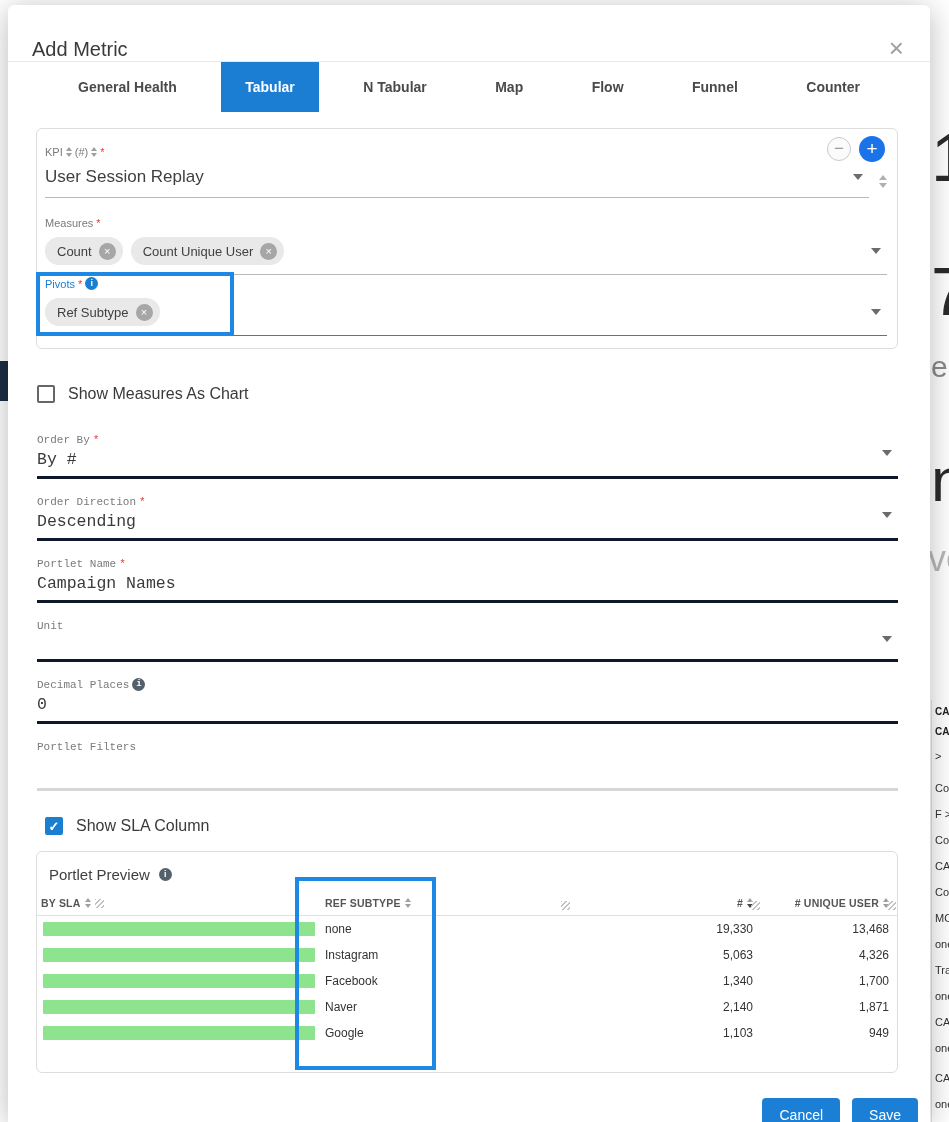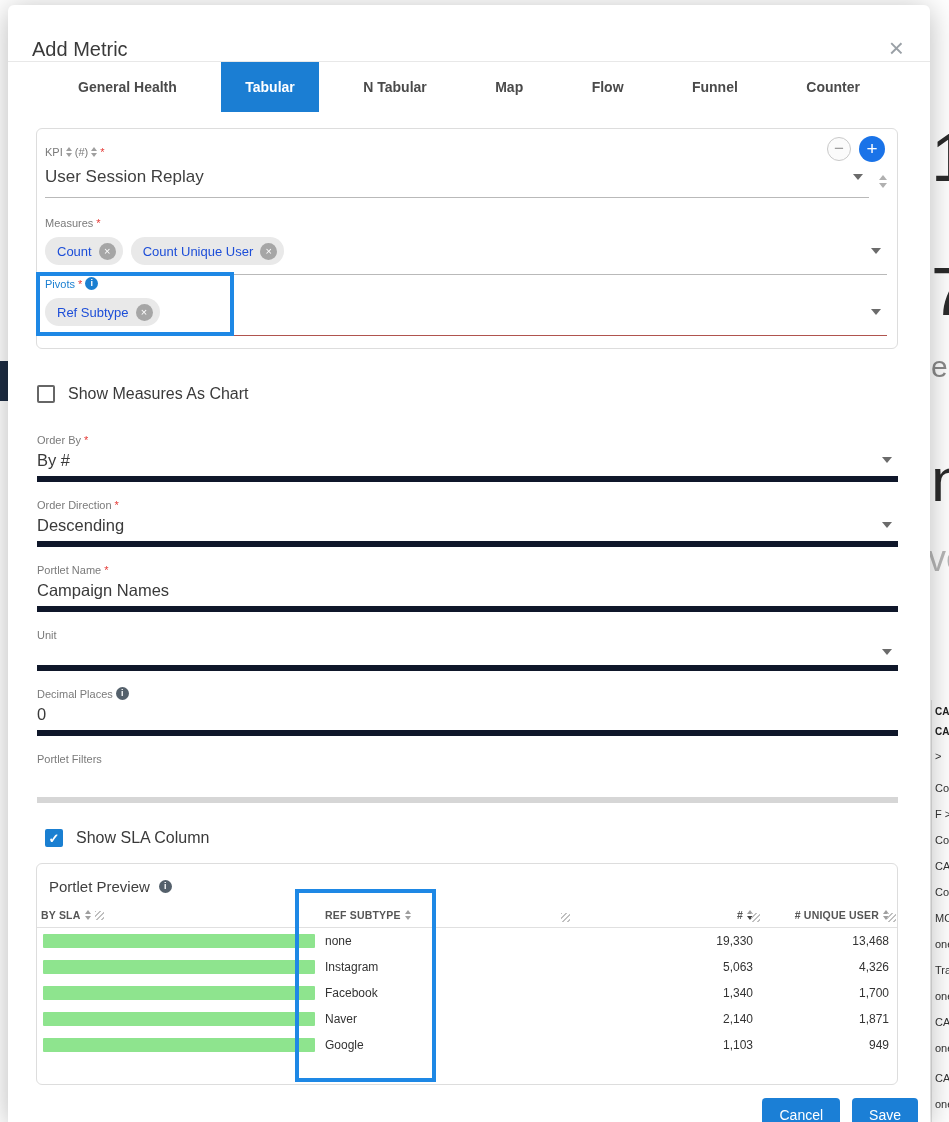--- a/index.html
+++ b/index.html
@@ -65,45 +65,45 @@
   .select-value { font-size: 17px; color: #3f3f3f; line-height: 22px; }
   .spinner { display: flex; flex-direction: column; gap: 3px; padding-bottom: 10px; cursor: pointer; }
   .spinner i { display:block; width: 0; height: 0; border-left: 4px solid transparent; border-right: 4px solid transparent; }
   .spinner .up { border-bottom: 5px solid #b0b0b0; }
   .spinner .dn { border-top: 5px solid #b0b0b0; }
 
   .measures-wrap { margin-top: 18px; }
   .chip-row { display: flex; align-items: center; gap: 8px; padding: 6px 6px 9px 0;
               border-bottom: 1px solid #b9b9b9; margin-top: 2px; }
   .chip { display: flex; align-items: center; gap: 7px; background: #e9e9e9; border-radius: 14px;
-          padding: 5px 7px 5px 12px; font-size: 13px; color: #1d4ed8; height: 28px; }
+          padding: 5px 7px 5px 12px; font-size: 13px; color: #404040; height: 28px; }
   .chip-close { width: 17px; height: 17px; border-radius: 50%; background: #a6a6a6; color: #fff;
                 font-size: 11px; line-height: 17px; text-align: center; cursor: pointer; }
   .chip-close::after { content: "×"; }
   .chip-row .caret { margin-left: auto; cursor: pointer; }
 
   .pivots-wrap { position: relative; margin-top: 2px; }
   .pivots-wrap .chip-row { border-bottom: 1px solid #b0544e; }
   .label-blue { color: #1a7fd1; }
 
   .annotation { position: absolute; border: 4px solid #1e88e5; pointer-events: none; z-index: 6; }
   .ann-pivots { left: -9px; top: -5px; width: 198px; height: 64px; }
 
   .check-row { display: flex; align-items: center; gap: 13px; margin: 36px 32px 0 29px; }
   .cb { width: 18px; height: 18px; border: 2px solid #666; border-radius: 2px; background: #fff; cursor: pointer; }
   .cb.checked { background: #1a7fd1; border-color: #1a7fd1; color: #fff; font-size: 13px;
                 line-height: 15px; text-align: center; font-weight: bold; }
   .cb.checked::after { content: "✓"; }
   .check-label { font-size: 16px; color: #3a3a3a; }
   .sla-row { margin-top: 26px; padding-left: 8px; }
 
-  .field { margin: 16px 32px 0 29px; }
+  .field { margin: 16px 32px 0 29px; font-family: Liberation Mono, monospace; }
   .field.first { margin-top: 30px; }
-  .field-line { display: flex; justify-content: space-between; align-items: center;
-                border-bottom: 6px solid #0f172a; padding: 4px 6px 6px 0; min-height: 30px; }
+  .field-line { display: flex; justify-content: space-between; 
+                border-bottom: 3px solid #0f172a; padding: 4px 6px 6px 0; min-height: 30px; }
   .field-value { font-size: 16.5px; color: #3a3a3a; line-height: 20px; }
   .light-line { border-bottom-color: #d6d6d6; min-height: 38px; }
 
   
   .preview-box { position: relative; margin: 16px 32px 0 28px; border: 1px solid #ddd;
                  border-radius: 6px; padding: 0 0 26px 0; }
   .preview-title { display: flex; align-items: center; gap: 9px; padding: 14px 12px 12px; font-size: 15px; color: #3f3f3f; }
   .phead, .prow { display: grid; grid-template-columns: 284px 1fr 190px 136px; align-items: center; }
   .phead { border-bottom: 1px solid #e0e0e0; padding: 2px 0 6px; }
   .th { font-size: 10.5px; font-weight: bold; color: #555; display: flex; align-items: center;

